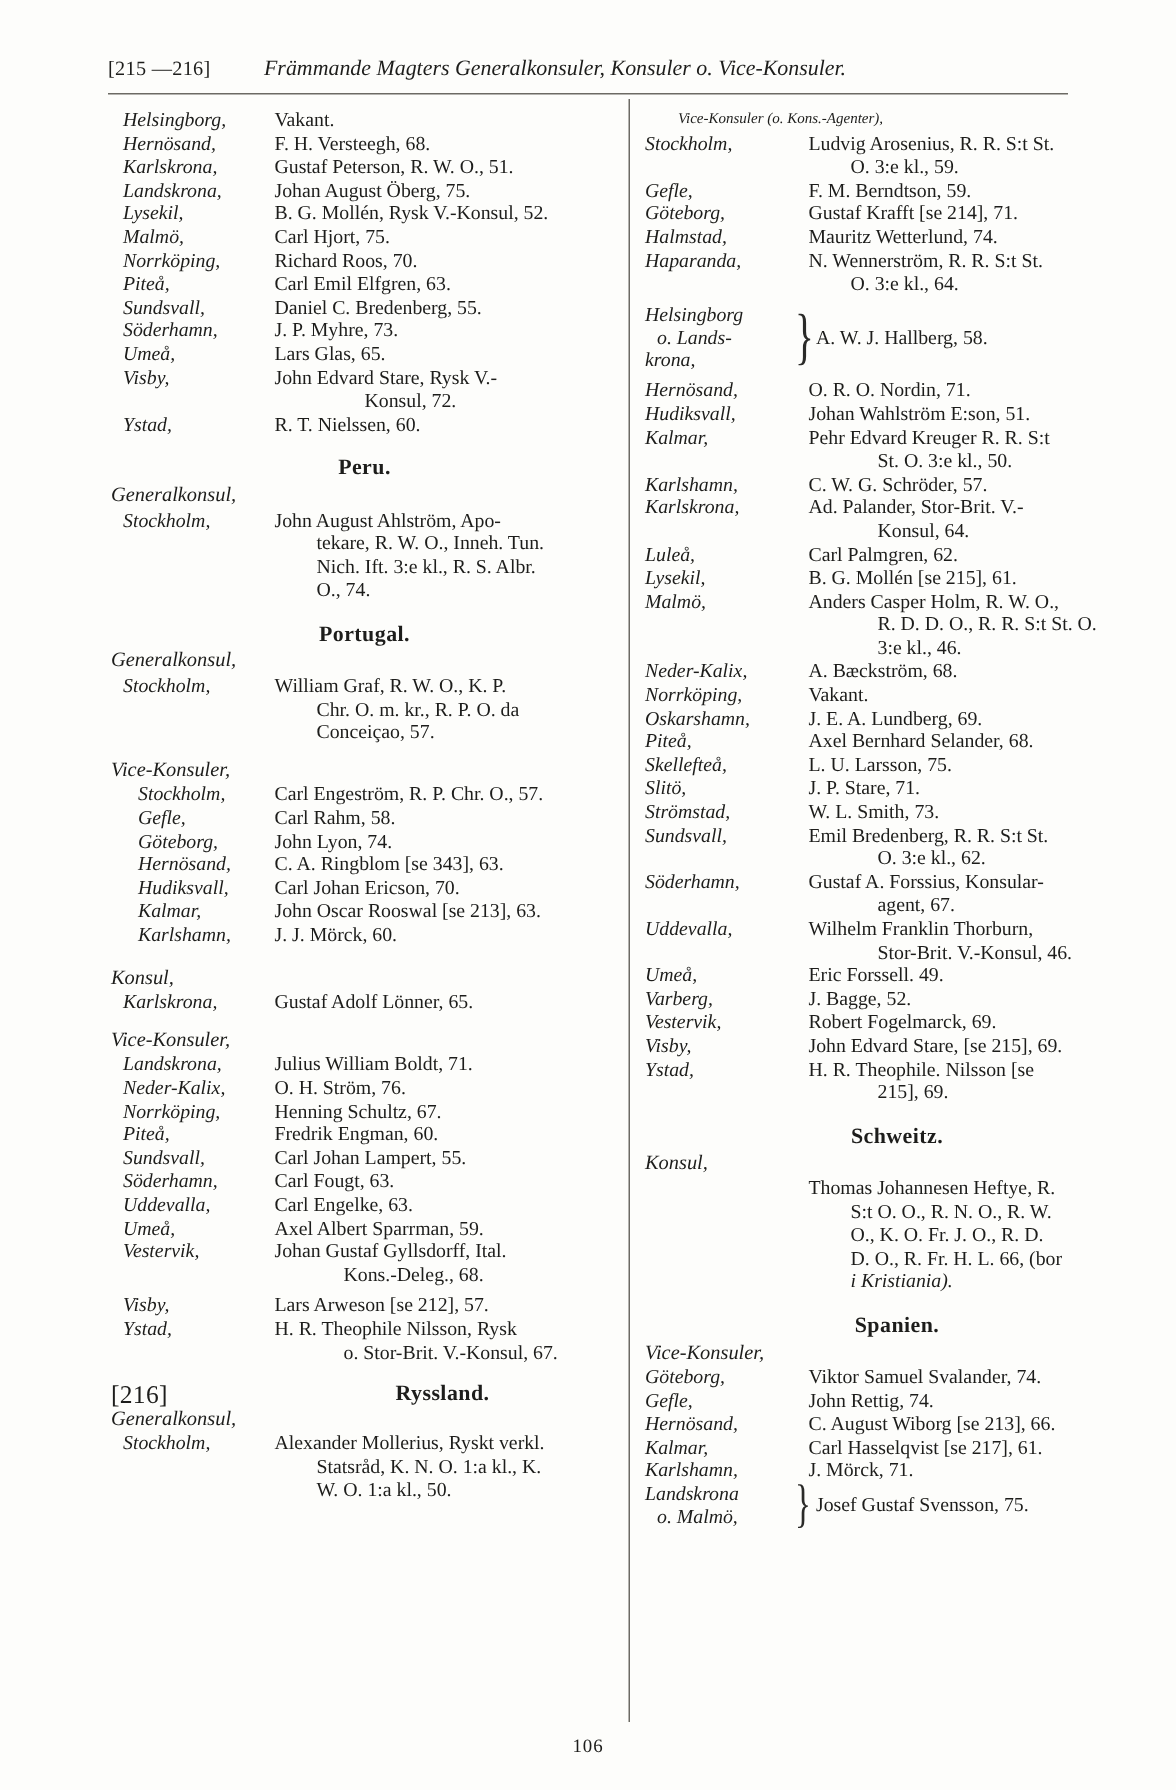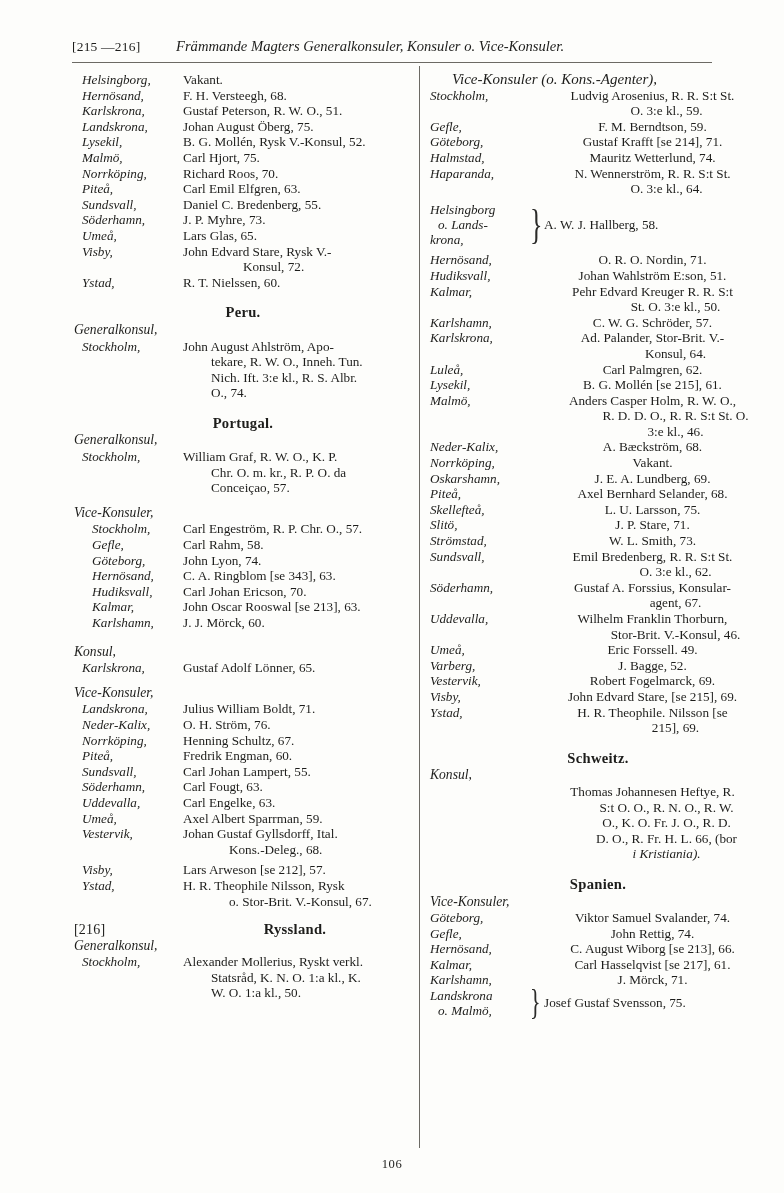--- a/index.html
+++ b/index.html
@@ -76,21 +76,21 @@
   }
   .body {
     flex: 1 1 auto;
   }
   
   .lc .place { width: 96px; margin-left: 8px; }
   .lc.deep .place { width: 86px; margin-left: 18px; }
   .lc .body { width: 228px; }
 
   .rc .place { width: 104px; }
-  .rc .body { width: 224px; text-align: center; }
+  .rc .body { width: 224px; }
   .ind1 { padding-left: 28px; }
   .ind2 { padding-left: 46px; }
   .ind3 { padding-left: 60px; }
 
   .gap { height: 9px; }
   .gap-sm { height: 5px; }
   .gap-lg { height: 13px; }
 
   .country {
     text-align: center;
@@ -99,21 +99,21 @@
     margin: 2px 0 1px 0;
     letter-spacing: 0.3px;
   }
   .subhead {
     font-style: italic;
     font-size: 13.6px;
     margin: 0 0 1px 0;
   }
   .rc-head {
     font-style: italic;
-    font-size: 15px;
+    font-size: 10px;
     padding-left: 22px;
   }
   .brace-group {
     display: flex;
     align-items: center;
   }
   .brace-places {
     width: 96px;
     font-style: italic;
     line-height: 15.2px;
@@ -135,21 +135,21 @@
     left: 0; top: 1157px;
     width: 784px;
     text-align: center;
     font-size: 12.6px;
     letter-spacing: 0.6px;
   }
   .it { font-style: italic; }
   .rowflex { display: flex; }
   .rowflex .lbl {
     width: 104px;
-    font-size: 14px;
+    font-size: 17px;
     letter-spacing: .2px;
   }
 </style>
 </head>
 <body>
 
 <div class="page">
 
   <div class="runhead">
     <span class="folio">[215 —216]</span>

